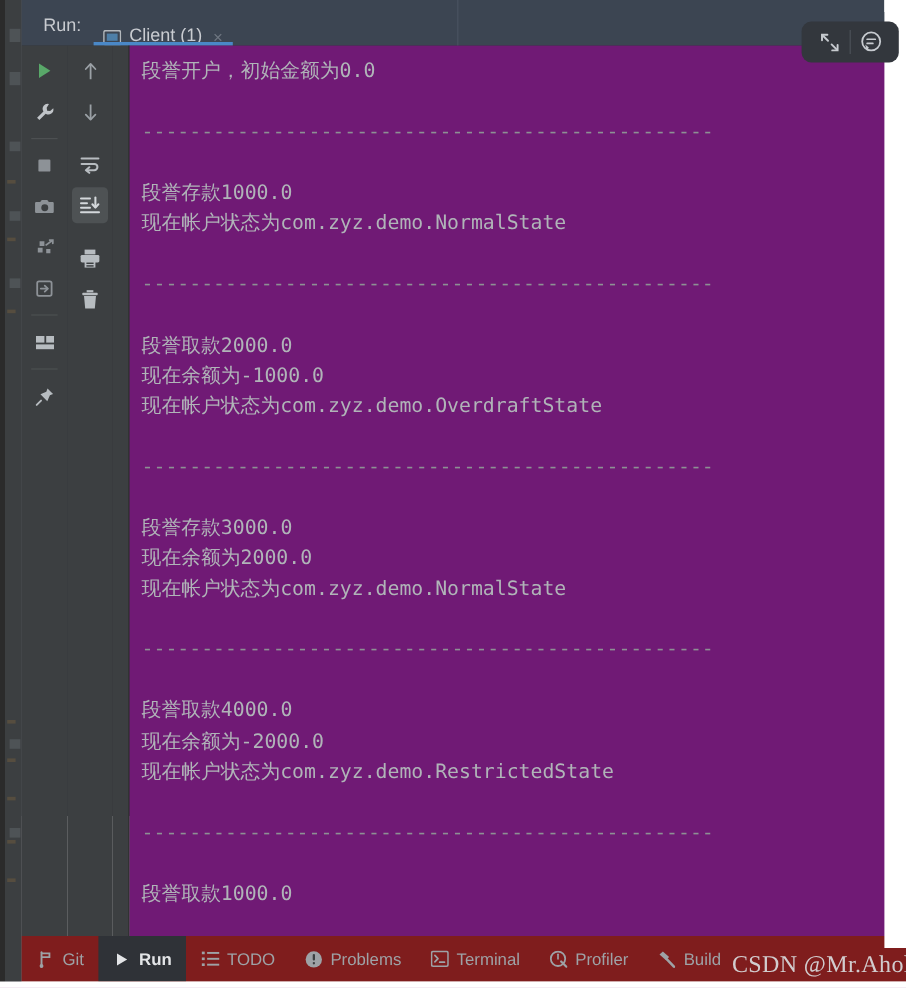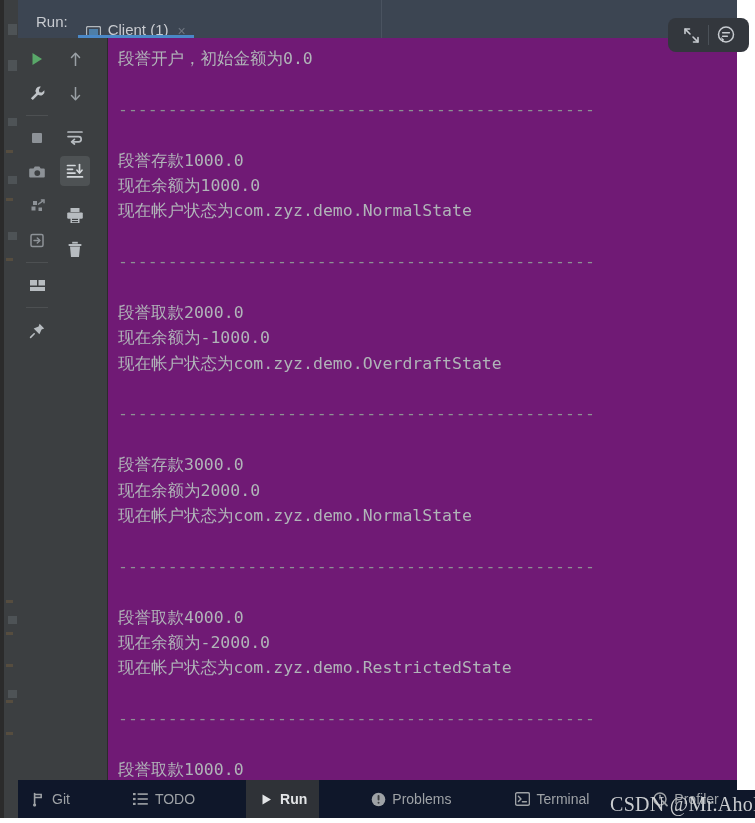--- a/index.html
+++ b/index.html
@@ -196,25 +196,24 @@
     color: #8d9094;
     font-size: 16.5px;
   }
   .line.blank { color: transparent; }
 
   
   .statusbar {
     position: absolute;
     left: 0; top: 780px;
     width: 737px; height: 38px;
-    background: #0f172a;
+    background: #7f1d1d;
     display: flex;
     align-items: center;
     overflow: hidden;
-    gap: 39px;
   }
   .status-item {
     display: flex;
     align-items: center;
     gap: 6px;
     height: 38px;
     padding: 0 12px;
     color: #9ea2a6;
     font-size: 14px;
     white-space: nowrap;
@@ -431,21 +430,20 @@
 
     <div class="gutter"></div>
     <div class="gutter-edge"></div>
 
     <div class="console" id="console">
         <div class="line">段誉开户，初始金额为0.0</div>
         <div class="line blank"> </div>
         <div class="line sep">------------------------------------------------</div>
         <div class="line blank"> </div>
         <div class="line">段誉存款1000.0</div>
-        <div class="line">现在余额为1000.0</div>
         <div class="line">现在帐户状态为com.zyz.demo.NormalState</div>
         <div class="line blank"> </div>
         <div class="line sep">------------------------------------------------</div>
         <div class="line blank"> </div>
         <div class="line">段誉取款2000.0</div>
         <div class="line">现在余额为-1000.0</div>
         <div class="line">现在帐户状态为com.zyz.demo.OverdraftState</div>
         <div class="line blank"> </div>
         <div class="line sep">------------------------------------------------</div>
         <div class="line blank"> </div>
@@ -467,42 +465,42 @@
     <div class="statusbar" id="statusbar">
         <div class="status-item">
           <span class="si-icon">
             <svg width="15" height="15" viewBox="0 0 15 15">
               <path d="M3.6 1.5 V13.5" stroke="currentColor" stroke-width="1.6" stroke-linecap="round" fill="none"></path>
               <path d="M3.6 2.4 H10.2 V5.6 H3.6" stroke="currentColor" stroke-width="1.5" fill="none"></path>
               <circle cx="3.6" cy="13" r="1.6" fill="currentColor"></circle>
             </svg>
           </span>
           <span>Git</span>
+        </div>
+        <div class="status-item active">
+          <span class="si-icon">
+            <svg width="13" height="13" viewBox="0 0 13 13">
+              <path d="M2.5 1.5 L11 6.5 L2.5 11.5 Z" fill="currentColor"></path>
+            </svg>
+          </span>
+          <span>Run</span>
         </div>
         <div class="status-item">
           <span class="si-icon">
             <svg width="15" height="14" viewBox="0 0 15 14">
               <rect x="0" y="1" width="2.6" height="2.2" fill="currentColor"></rect>
               <rect x="0" y="5.9" width="2.6" height="2.2" fill="currentColor"></rect>
               <rect x="0" y="10.8" width="2.6" height="2.2" fill="currentColor"></rect>
               <rect x="4.6" y="1.3" width="10.2" height="1.6" fill="currentColor"></rect>
               <rect x="4.6" y="6.2" width="10.2" height="1.6" fill="currentColor"></rect>
               <rect x="4.6" y="11.1" width="10.2" height="1.6" fill="currentColor"></rect>
             </svg>
           </span>
           <span>TODO</span>
         </div>
-        <div class="status-item active">
-          <span class="si-icon">
-            <svg width="13" height="13" viewBox="0 0 13 13">
-              <path d="M2.5 1.5 L11 6.5 L2.5 11.5 Z" fill="currentColor"></path>
-            </svg>
-          </span>
-          <span>Run</span>
-        </div>
         <div class="status-item">
           <span class="si-icon">
             <svg width="15" height="15" viewBox="0 0 15 15">
               <circle cx="7.5" cy="7.5" r="6.8" fill="currentColor"></circle>
               <rect x="6.6" y="3" width="1.9" height="5.4" rx="0.9" fill="#3c3f41"></rect>
               <rect x="6.6" y="9.7" width="1.9" height="2" rx="0.9" fill="#3c3f41"></rect>
             </svg>
           </span>
           <span>Problems</span>
         </div>

